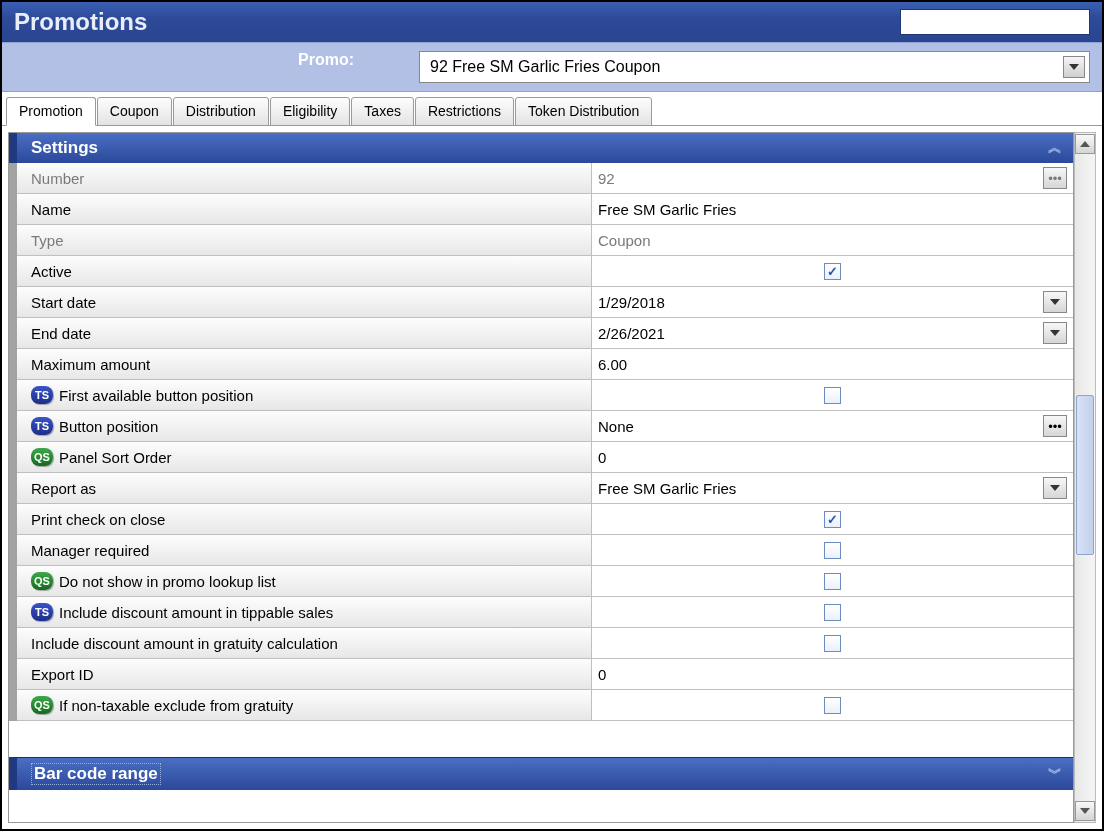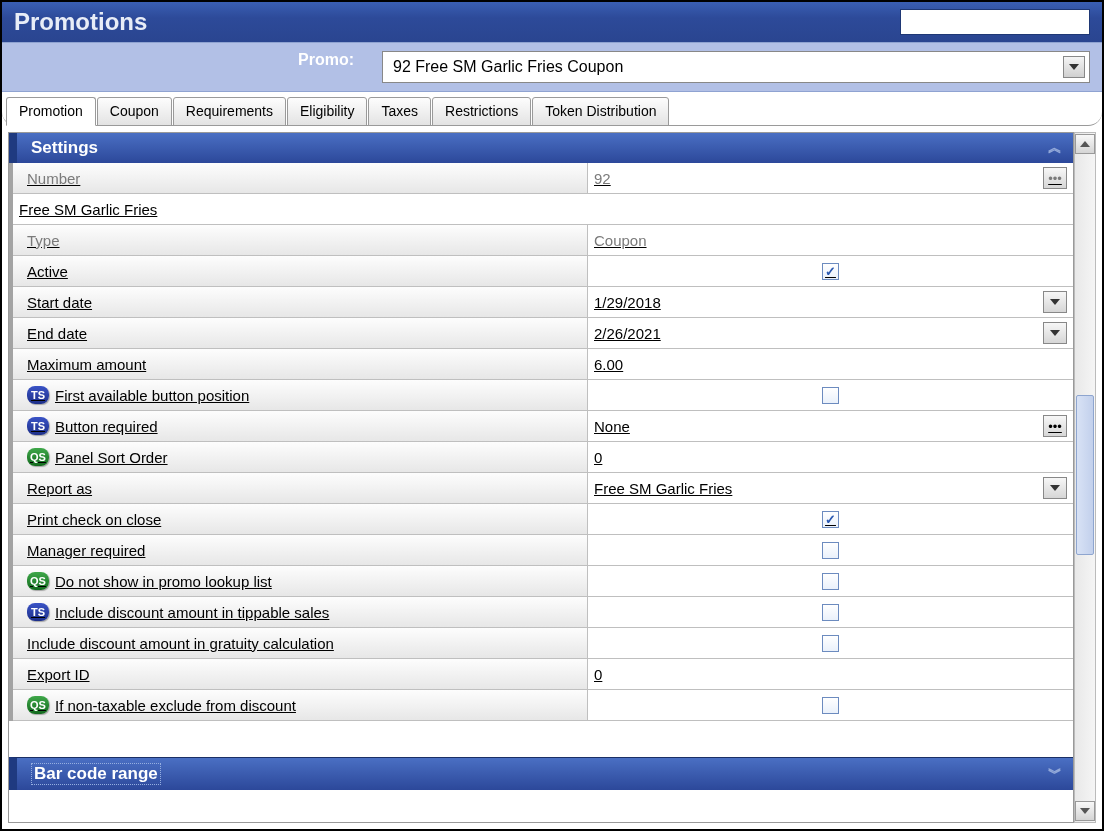--- a/index.html
+++ b/index.html
@@ -57,20 +57,21 @@
   .promo-select {
     flex: 1;
     height: 32px;
     background: #fff;
     border: 1px solid #888;
     display: flex;
     align-items: center;
     justify-content: space-between;
     padding: 0 4px 0 10px;
     font-size: 16px;
+    margin-left: 37px;
   }
   .dropdown-btn {
     width: 22px;
     height: 22px;
     background: linear-gradient(to bottom, #f5f5f5, #d0d0d0);
     border: 1px solid #888;
     display: flex;
     align-items: center;
     justify-content: center;
     cursor: pointer;
@@ -78,21 +79,20 @@
   .dropdown-btn svg { width: 10px; height: 6px; }
 
   
   .tab-bar {
     display: flex;
     background: #fff;
     border-bottom: 1px solid #9a9a9a;
     padding: 4px 4px 0 4px;
     gap: 1px;
     height: 34px;
-    border-radius: 14px;
   }
   .tab {
     padding: 5px 12px;
     background: linear-gradient(to bottom, #fdfdfd, #e3e3e3);
     border: 1px solid #9a9a9a;
     border-radius: 3px 3px 0 0;
     font-size: 14px;
     cursor: pointer;
     position: relative;
     top: 1px;
@@ -165,22 +165,21 @@
     display: inline-block;
   }
   .chevron {
     color: #93a9d9;
     font-size: 14px;
     letter-spacing: -3px;
   }
 
   
   .grid {
-    border-left: 4px solid #a3a3a3;
-    text-decoration: underline;
+    border-left: 8px solid #a3a3a3;
   }
   .row {
     display: flex;
     border-bottom: 1px solid #bfbfbf;
     background: #fff;
     min-height: 31px;
   }
   .row.gray .cell-label,
   .row.gray .cell-value { color: #7a7a7a; }
   .cell-label {
@@ -255,21 +254,21 @@
       <svg viewBox="0 0 10 6">
           <path d="M0 0 L5 6 L10 0 Z" fill="#333"></path>
         </svg>
     </div>
   </div>
 </div>
 
 <div class="tab-bar">
   <div class="tab active">Promotion</div>
   <div class="tab">Coupon</div>
-  <div class="tab">Requirements</div>
+  <div class="tab">Distribution</div>
   <div class="tab">Eligibility</div>
   <div class="tab">Taxes</div>
   <div class="tab">Restrictions</div>
   <div class="tab">Token Distribution</div>
 </div>
 
 <div class="content-wrap">
   <div class="content">
 
     <div class="section-head">
@@ -281,20 +280,21 @@
 
       <div class="row gray">
         <div class="cell-label">Number</div>
         <div class="cell-value">
           <span class="value-text">92</span>
           <div class="mini-btn">•••</div>
         </div>
       </div>
 
       <div class="row">
+        <div class="cell-label">Name</div>
         <div class="cell-value">
           <span class="value-text">Free SM Garlic Fries</span>
         </div>
       </div>
 
       <div class="row gray">
         <div class="cell-label">Type</div>
         <div class="cell-value">
           <span class="value-text">Coupon</span>
         </div>
@@ -344,21 +344,21 @@
           <span>First available button position</span>
         </div>
         <div class="cell-value center">
           <div class="checkbox"></div>
         </div>
       </div>
 
       <div class="row">
         <div class="cell-label">
           <span class="badge ts">TS</span>
-          <span>Button required</span>
+          <span>Button position</span>
         </div>
         <div class="cell-value">
           <span class="value-text">None</span>
           <div class="mini-btn">•••</div>
         </div>
       </div>
 
       <div class="row">
         <div class="cell-label">
           <span class="badge qs">QS</span>
@@ -425,21 +425,21 @@
       <div class="row">
         <div class="cell-label">Export ID</div>
         <div class="cell-value">
           <span class="value-text">0</span>
         </div>
       </div>
 
       <div class="row">
         <div class="cell-label">
           <span class="badge qs">QS</span>
-          <span>If non-taxable exclude from discount</span>
+          <span>If non-taxable exclude from gratuity</span>
         </div>
         <div class="cell-value center">
           <div class="checkbox"></div>
         </div>
       </div>
 
     </div>
 
     <div class="section-head sub">
       <span class="sect-title-dotted">Bar code range</span>

